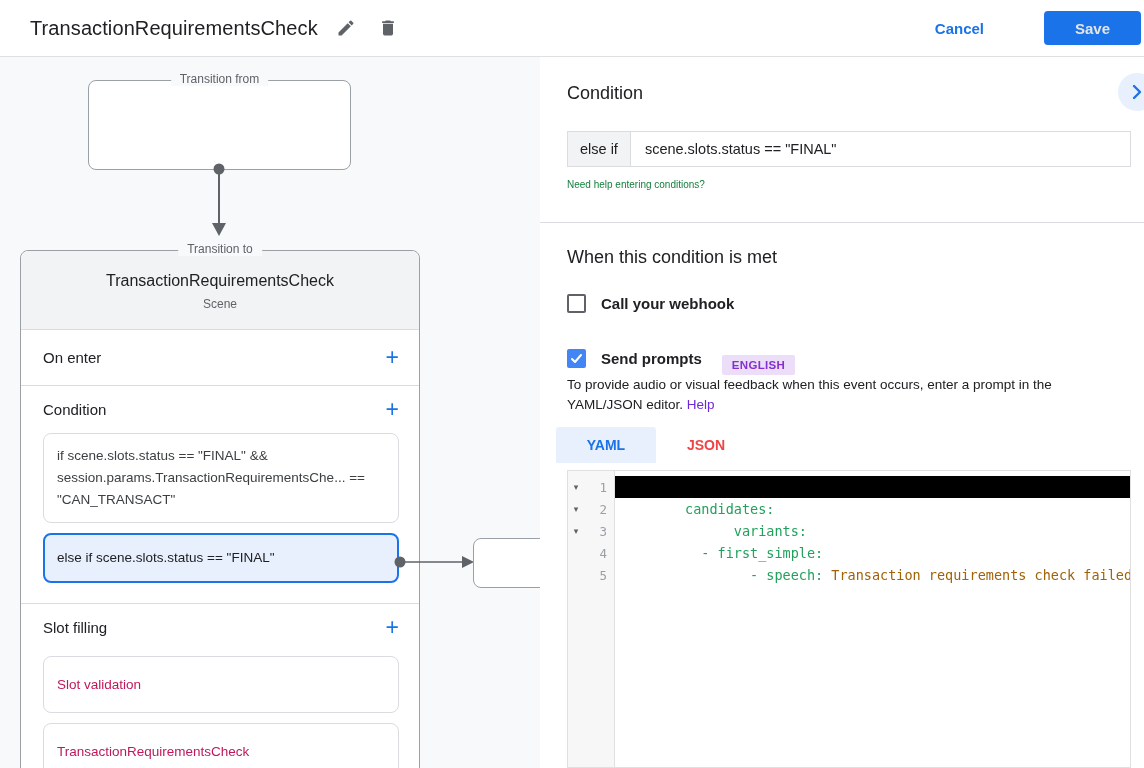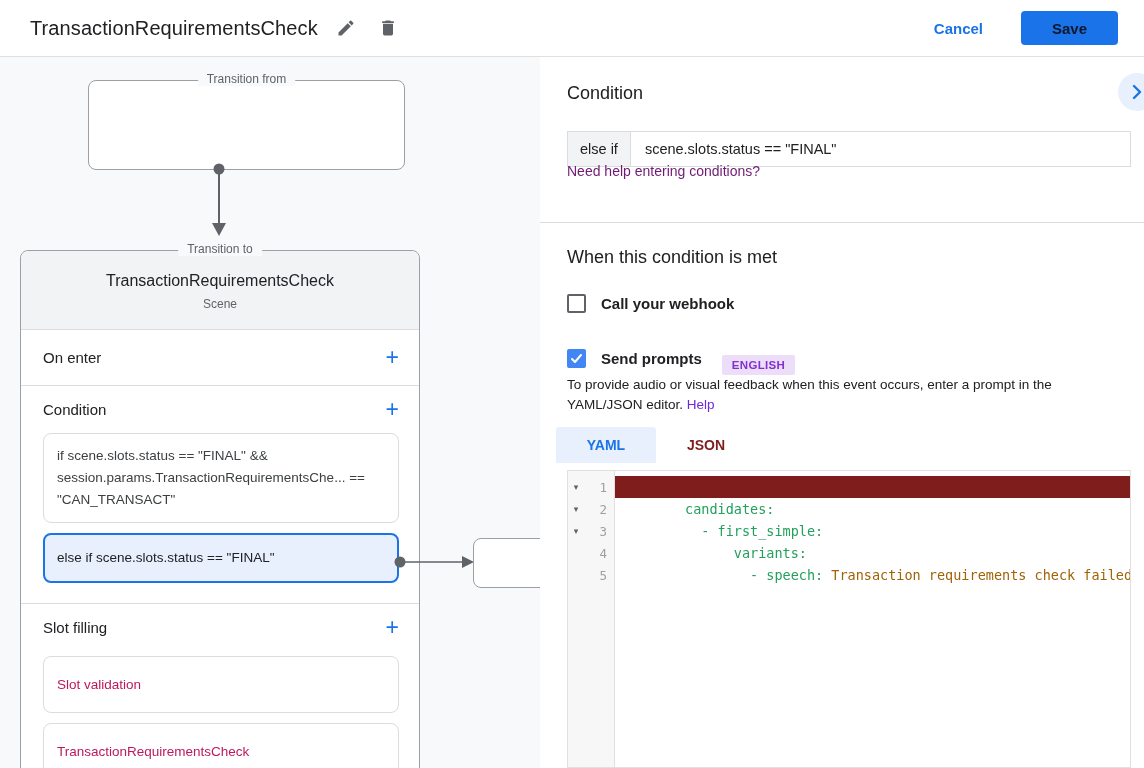--- a/index.html
+++ b/index.html
@@ -5,35 +5,35 @@
   * { margin:0; padding:0; box-sizing:border-box; }
   html,body { width:1144px; height:768px; overflow:hidden; background:#fff;
     font-family:"Liberation Sans", sans-serif; color:#202124; }
 
   
   .topbar { position:absolute; left:0; top:0; width:1144px; height:57px;
     background:#fff; border-bottom:1px solid #e0e0e0; display:flex; align-items:center; }
   .topbar-title { margin-left:30px; font-size:20px; color:#202124; letter-spacing:.1px; }
   .icon-btn { background:none; border:none; cursor:pointer; padding:4px; margin-left:14px;
     display:inline-flex; align-items:center; justify-content:center; }
-  .topbar-actions { margin-left:auto; display:flex; align-items:center; gap:38px; padding-right:26px; }
+  .topbar-actions { margin-left:auto; display:flex; align-items:center; gap:60px; padding-right:3px; }
   .cancel-btn { background:none; border:none; color:#1a73e8; font-size:15px; font-weight:600;
     font-family:inherit; cursor:pointer; }
-  .save-btn { width:97px; height:34px; background:#1a73e8; color:#0f172a; border:none;
+  .save-btn { width:97px; height:34px; background:#1a73e8; color:#e5e5e5; border:none;
     border-radius:4px; font-size:15px; font-weight:600; font-family:inherit; cursor:pointer; }
 
   
   .canvas { position:absolute; left:0; top:57px; width:540px; height:711px;
     background:#f8f9fa; overflow:hidden; }
 
   .flow-box { position:absolute; background:#fff; border:1px solid #9aa0a6; border-radius:8px; }
   .legend { position:absolute; top:-9px; left:50%; transform:translateX(-50%);
     background:#f8f9fa; padding:0 9px; font-size:12px; color:#5f6368; white-space:nowrap; }
 
-  .from-box { left:88px; top:23px; width:317px; height:90px; }
+  .from-box { left:88px; top:23px; width:263px; height:90px; }
   .from-box .fb-text { position:absolute; left:0; right:0; top:34px; text-align:center;
     font-size:15px; color:#202124; }
 
   .down-arrow { position:absolute; left:207px; top:106px; }
   .right-arrow { position:absolute; left:393px; top:495px; }
   .target-box { left:473px; top:481px; width:76px; height:50px; }
 
   .scene-card { position:absolute; left:20px; top:193px; width:400px; height:620px;
     background:#fff; border:1px solid #9aa0a6; border-radius:8px; }
   .card-header { height:79px; background:#f1f3f4; border-bottom:1px solid #dadce0;
@@ -69,21 +69,21 @@
     border-radius:50%; background:#e8f0fe; border:none; cursor:pointer;
     display:flex; align-items:center; justify-content:center; }
 
   .elseif-row { position:absolute; left:27px; top:74px; width:564px; height:36px;
     border:1px solid #dadce0; display:flex; align-items:stretch; background:#fff; }
   .elseif-prefix { background:#f1f3f4; border-right:1px solid #dadce0; padding:0 12px;
     display:flex; align-items:center; font-size:14.5px; color:#202124; }
   .elseif-input { flex:1; border:none; outline:none; font-family:inherit; font-size:14.5px;
     color:#202124; padding:0 0 0 14px; background:transparent; }
 
-  .help-link { position:absolute; left:27px; top:106px; font-size:14px; color:#701a75;
+  .help-link { position:absolute; left:27px; top:122px; font-size:10px; color:#15803d;
     text-decoration:none; cursor:pointer; }
   .panel-divider { position:absolute; left:0; top:165px; width:604px; height:1px; background:#dadce0; }
 
   .h-when { top:190px; }
 
   .check-row { position:absolute; left:27px; display:flex; align-items:center; gap:15px; }
   .r-webhook { top:237px; }
   .r-prompts { top:285px; }
   .checkbox { width:19px; height:19px; border:2px solid #5f6368; border-radius:2px;
     background:#fff; cursor:pointer; flex:0 0 auto; }
@@ -92,35 +92,35 @@
   .check-label { font-size:15px; font-weight:700; color:#202124; }
   .lang-badge { margin-left:5px; background:#ecdef8; color:#8430ce; font-size:11.5px;
     font-weight:700; letter-spacing:.3px; padding:4px 10px; border-radius:2px;margin-top:13px; }
 
   .panel-desc { position:absolute; left:27px; top:318px; width:558px; font-size:13.5px;
     line-height:20px; color:#202124; }
   .inline-link { color:#6d28d9; text-decoration:none; cursor:pointer; }
 
   .tabs { position:absolute; left:16px; top:370px; display:flex; }
   .tab { width:100px; height:36px; display:flex; align-items:center; justify-content:center;
-    font-size:14px; font-weight:600; color:#7f1d1d; cursor:pointer; border:none;
+    font-size:14px; font-weight:600; color:#ef4444; cursor:pointer; border:none;
     background:transparent; font-family:inherit; }
   .tab.active { background:#e8f0fe; color:#1a73e8; border-radius:3px 3px 0 0; }
 
   .editor { position:absolute; left:27px; top:413px; width:564px; height:298px;
     border:1px solid #e0e0e0; display:flex; background:#fff; }
   .gutter { width:47px; background:#f7f7f7; border-right:1px solid #e0e0e0; padding-top:5px; }
   .gut-line { height:22px; display:flex; align-items:center; }
   .fold { width:16px; text-align:center; font-size:9px; color:#5f6368; line-height:1; }
   .lnum { flex:1; text-align:right; padding-right:7px; font-family:"DejaVu Sans Mono", monospace;
     font-size:12.5px; color:#9aa0a6; }
   .code-area { flex:1; padding-top:5px; overflow:hidden; }
   .code-line { height:22px; line-height:22px; padding-left:5px; white-space:pre;
     font-family:"DejaVu Sans Mono", monospace; font-size:13.5px; }
-  .code-line.active { background:#7f1d1d; }
+  .code-line.active { background:#000000; }
   .tok-key { color:#22a15c; }
   .tok-val { color:#a16207; }
 
   svg { display:block; }
 </style>
 </head>
 <body>
 
 <div class="topbar">
   <div class="topbar-title">TransactionRequirementsCheck</div>
@@ -271,26 +271,26 @@
       <div class="gut-line">
         <span class="fold"></span>
         <span class="lnum">5</span>
       </div>
     </div>
     <div class="code-area">
       <div class="code-line active">
         <span class="tok-key">candidates:</span><span class="tok-val"></span>
       </div>
       <div class="code-line">
+        <span class="tok-key">      variants:</span><span class="tok-val"></span>
+      </div>
+      <div class="code-line">
         <span class="tok-key">  - first_simple:</span><span class="tok-val"></span>
       </div>
       <div class="code-line">
-        <span class="tok-key">      variants:</span><span class="tok-val"></span>
-      </div>
-      <div class="code-line">
         <span class="tok-key">        - speech:</span><span class="tok-val"> Transaction requirements check failed</span>
       </div>
       <div class="code-line">
         <span class="tok-key"></span><span class="tok-val"></span>
       </div>
     </div>
   </div>
 </div>
 
 </body></html>

